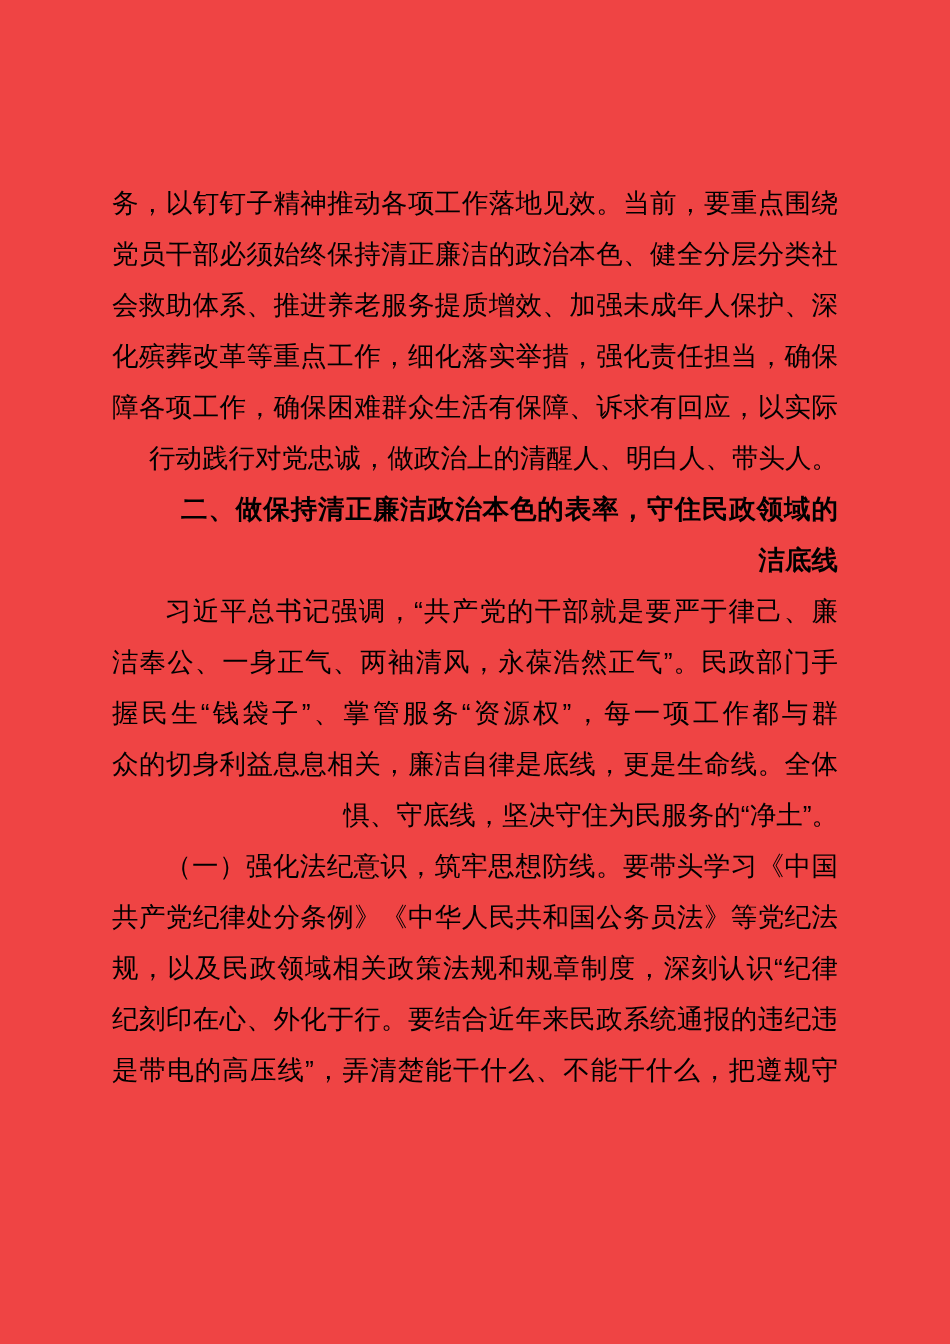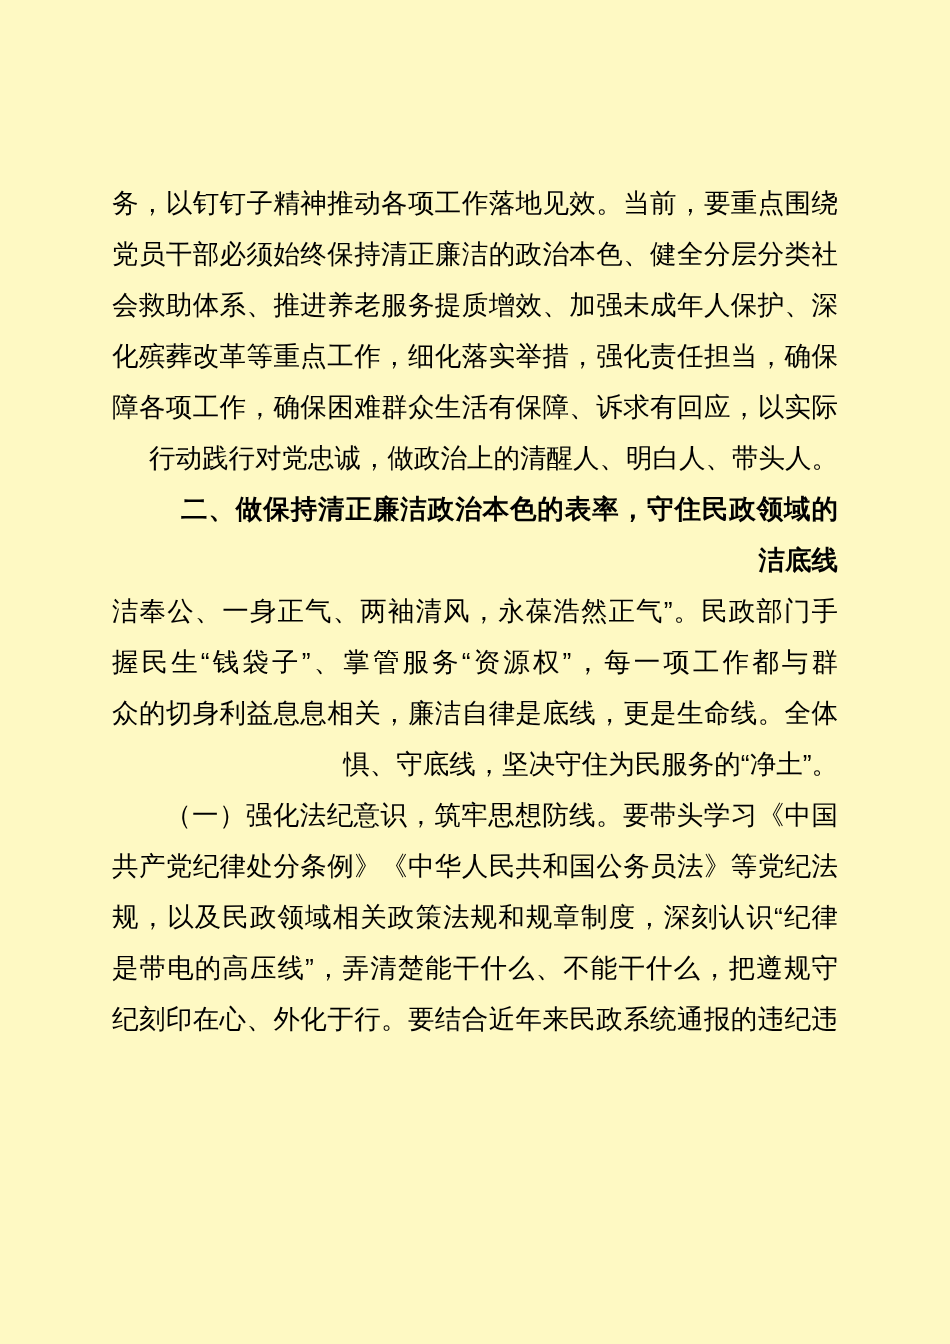--- a/index.html
+++ b/index.html
@@ -9,21 +9,21 @@
   body {
     width: 950px;
     height: 1344px;
     background: #ffffff;
     font-family: "Liberation Sans", sans-serif;
   }
   .page {
     position: relative;
     width: 950px;
     height: 1344px;
-    background: #fef9c3;
+    background: #ef4444;
     overflow: hidden;
   }
   .text-block {
     position: absolute;
     left: 112px;
     top: 178px;
     width: 726px;
     color: #000000;
   }
   .line {
@@ -53,23 +53,24 @@
 <div class="page">
   <div class="text-block">
       <div class="line justify">务，以钉钉子精神推动各项工作落地见效。当前，要重点围绕</div>
       <div class="line justify">党员干部必须始终保持清正廉洁的政治本色、健全分层分类社</div>
       <div class="line justify">会救助体系、推进养老服务提质增效、加强未成年人保护、深</div>
       <div class="line justify">化殡葬改革等重点工作，细化落实举措，强化责任担当，确保</div>
       <div class="line justify">障各项工作，确保困难群众生活有保障、诉求有回应，以实际</div>
       <div class="line">行动践行对党忠诚，做政治上的清醒人、明白人、带头人。</div>
       <div class="line bold indent justify">二、做保持清正廉洁政治本色的表率，守住民政领域的廉</div>
       <div class="line bold">洁底线</div>
+      <div class="line indent justify">习近平总书记强调，“共产党的干部就是要严于律己、廉</div>
       <div class="line justify">洁奉公、一身正气、两袖清风，永葆浩然正气”。民政部门手</div>
       <div class="line justify">握民生“钱袋子”、掌管服务“资源权”，每一项工作都与群</div>
       <div class="line justify">众的切身利益息息相关，廉洁自律是底线，更是生命线。全体</div>
       <div class="line">惧、守底线，坚决守住为民服务的“净土”。</div>
       <div class="line indent justify">（一）强化法纪意识，筑牢思想防线。要带头学习《中国</div>
       <div class="line justify">共产党纪律处分条例》《中华人民共和国公务员法》等党纪法</div>
       <div class="line justify">规，以及民政领域相关政策法规和规章制度，深刻认识“纪律</div>
+      <div class="line justify">纪刻印在心、外化于行。要结合近年来民政系统通报的违纪违</div>
       <div class="line justify">是带电的高压线”，弄清楚能干什么、不能干什么，把遵规守</div>
-      <div class="line justify">纪刻印在心、外化于行。要结合近年来民政系统通报的违纪违</div>
     </div>
 </div>
 
 </body></html>

